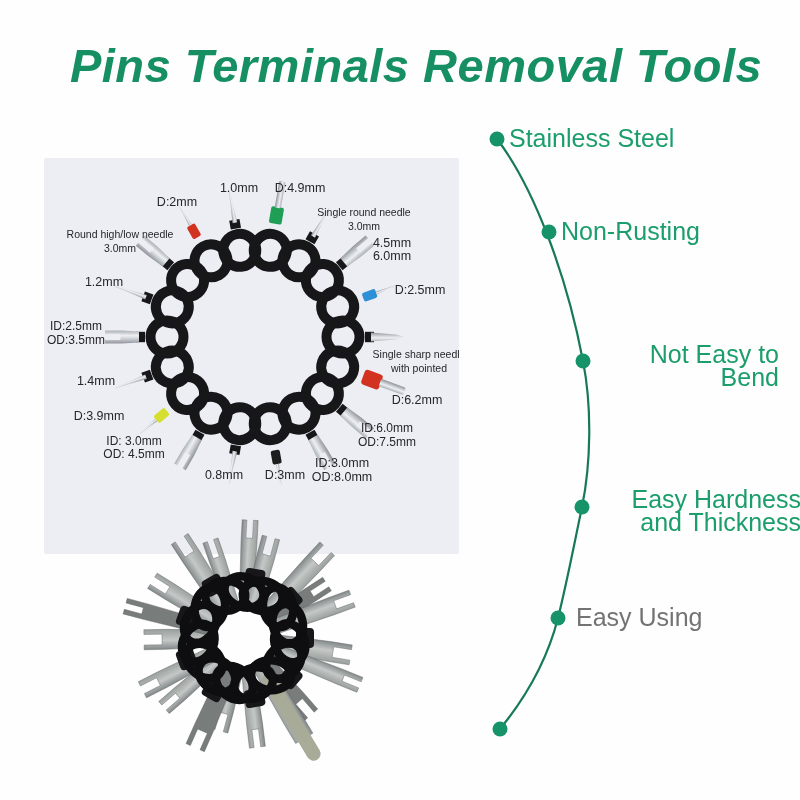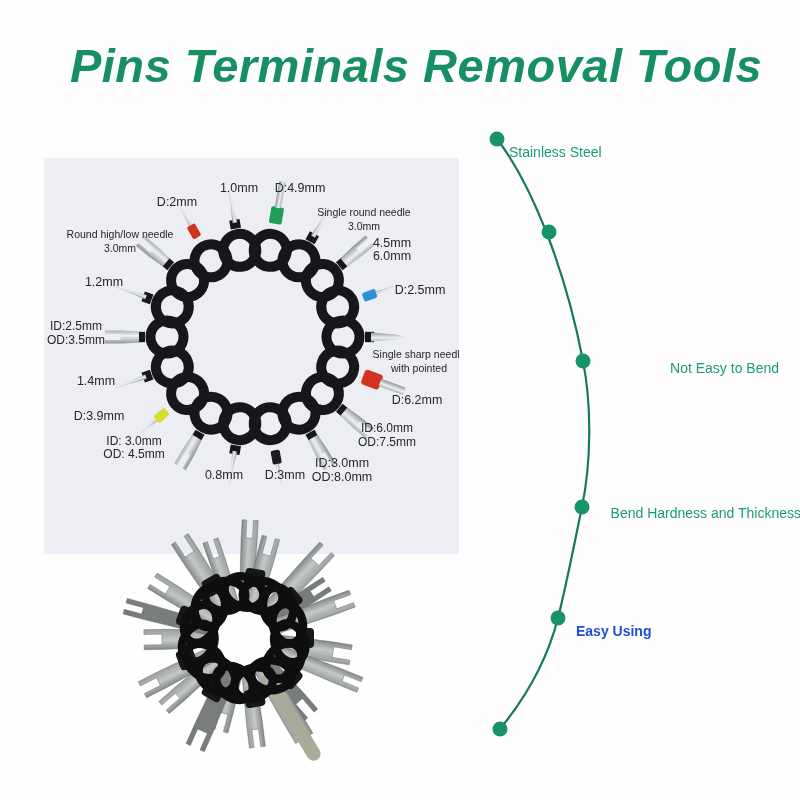--- a/index.html
+++ b/index.html
@@ -8,21 +8,21 @@
   
   .title{position:absolute;left:0;top:22px;width:800px;text-align:center;
          font-size:47px;font-weight:bold;font-style:italic;letter-spacing:0.5px;
          color:#168f63;margin:16px;white-space:nowrap;}
   
   .panel{position:absolute;left:44px;top:158px;width:415px;height:396px;
          background:#edeef4;border-radius:2px;}
   .panel svg{display:block;}
   
   .overlay{position:absolute;left:0;top:0;width:800px;height:800px;pointer-events:none;}
-  .feat{position:absolute;color:#1b9e6b;font-size:14px;line-height:23px;white-space:nowrap;margin-top:14px;}
+  .feat{position:absolute;color:#1b9e6b;font-size:25px;line-height:23px;white-space:nowrap;}
   .feat.wrap{white-space:normal;text-align:right;}
   .f1{left:509px;top:127px;}
   .f2{left:561px;top:220px;}
   .f3{left:599px;top:343px;width:180px;}
   .f4{left:596px;top:488px;width:205px;}
   .f5{left:576px;top:606px;}
   .f6{left:510px;top:717px;}
   
   .photo{position:absolute;left:104px;top:498px;width:280px;height:280px;}
 </style>
@@ -158,23 +158,24 @@
       <path d="M497,139 C533,186 566,272 583,361 C592,407 591,463 582,507 C574,545 567,582 558,618 C548,657 527,696 500,729" fill="none" stroke="#177a55" stroke-width="2.2"></path>
       <circle cx="497" cy="139" r="7.5" fill="#169368"></circle>
       <circle cx="549" cy="232" r="7.5" fill="#169368"></circle>
       <circle cx="583" cy="361" r="7.5" fill="#169368"></circle>
       <circle cx="582" cy="507" r="7.5" fill="#169368"></circle>
       <circle cx="558" cy="618" r="7.5" fill="#169368"></circle>
       <circle cx="500" cy="729" r="7.5" fill="#169368"></circle>
     </svg>
 
   <div class="feat f1" style="color: rgb(27, 158, 107);">Stainless Steel</div>
+  <div class="feat f2" style="color: rgb(27, 158, 107);">Non-Rusting</div>
   <div class="feat f3 wrap" style="color: rgb(27, 158, 107);">Not Easy to Bend</div>
-  <div class="feat f4 wrap" style="color: rgb(27, 158, 107);">Bend Hardness and Thickness</div>
-  <div class="feat f5" style="color: #1d4ed8; font-weight: bold;">Easy Using</div>
+  <div class="feat f4 wrap" style="color: rgb(27, 158, 107);">Easy Hardness and Thickness</div>
+  <div class="feat f5" style="color: #737373;">Easy Using</div>
 
   <svg class="photo" id="photo-svg" width="280" height="280" viewBox="0 0 280 280" xmlns="http://www.w3.org/2000/svg">
       <defs>
         <linearGradient id="blade" x1="0" y1="0" x2="1" y2="0">
           <stop offset="0" stop-color="#83888a"></stop>
           <stop offset="0.45" stop-color="#c4c8c6"></stop>
           <stop offset="1" stop-color="#9aa09d"></stop>
         </linearGradient>
       </defs>
       <g transform="translate(140 140)">

